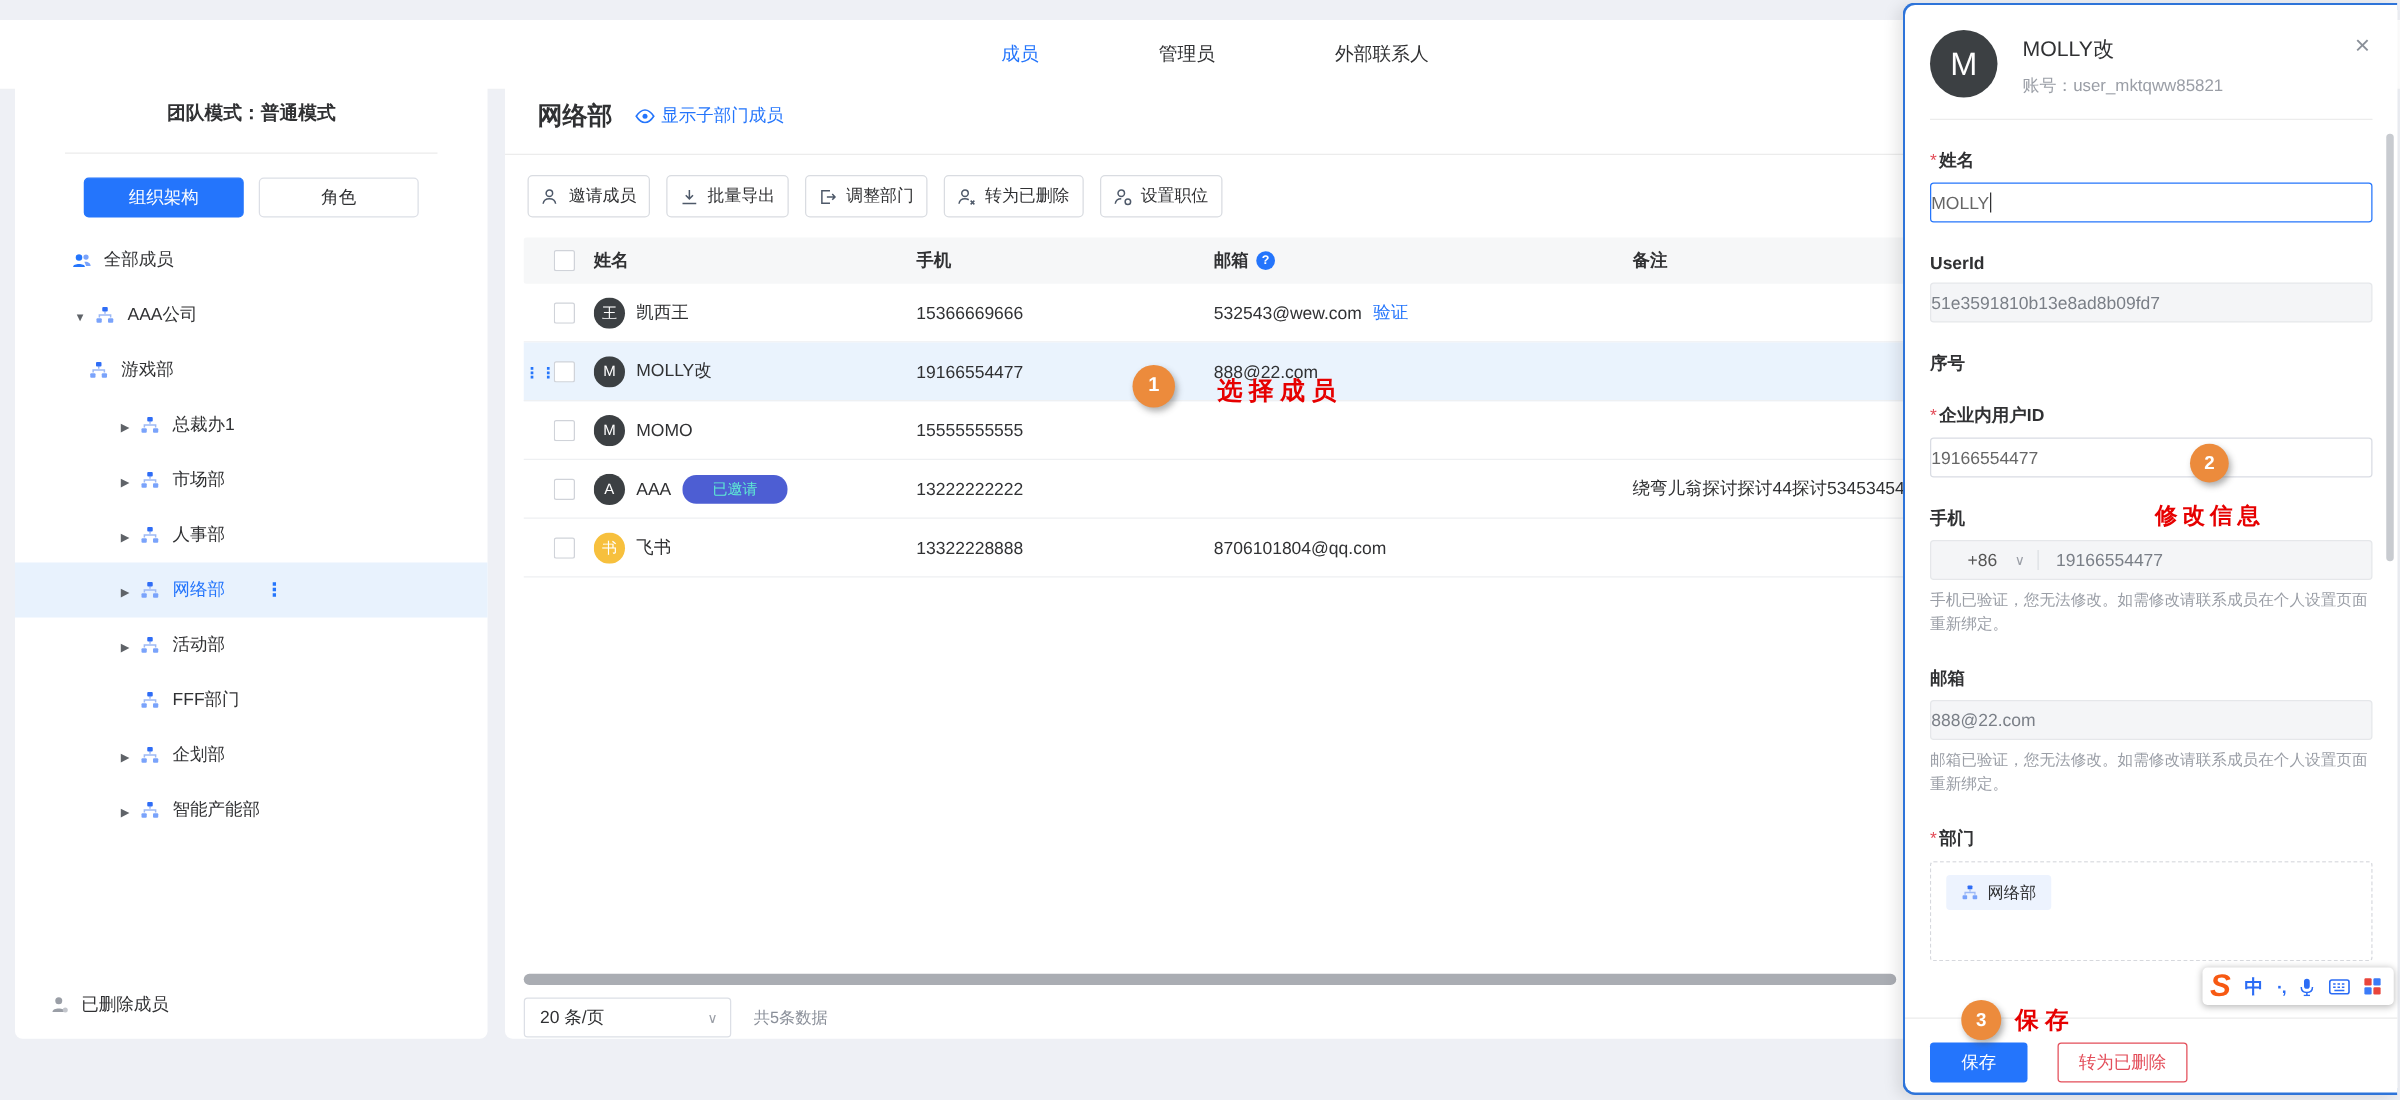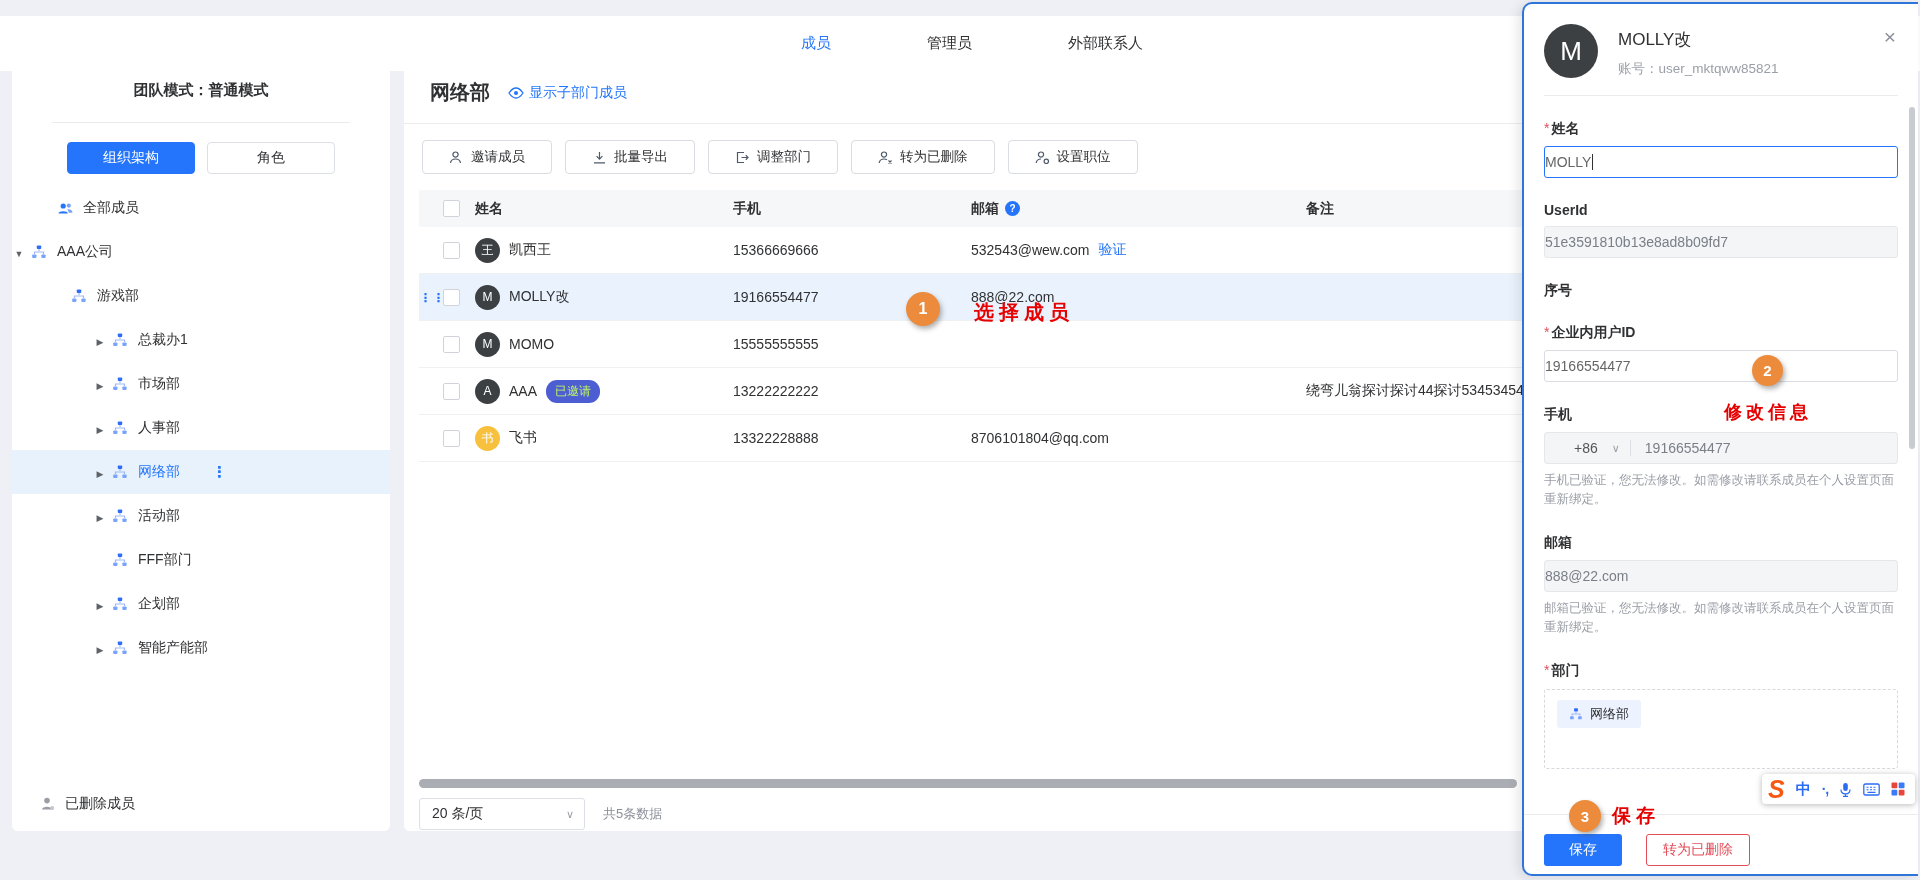--- a/index.html
+++ b/index.html
@@ -35,33 +35,33 @@
   .t-label{font-size:14px;color:#303133;}
   .t-menu{margin-left:32px;color:var(--accent);font-size:15px;font-weight:bold;letter-spacing:0;}
   .sb-bottom{position:absolute;left:28px;bottom:18px;display:flex;align-items:center;gap:9px;cursor:pointer;}
   .sb-bottom span{font-size:14px;color:#303133;}
   
   .title-row{display:flex;align-items:center;gap:10px;padding:24px 26px 0;}
   .m-title{font-size:20px;font-weight:bold;color:#303133;}
   .sub-link{display:flex;align-items:center;gap:5px;color:var(--accent);font-size:14px;cursor:pointer;margin-left:8px;}
   .m-div{margin-top:17px;border-top:1px solid #ececec;}
   .toolbar{display:flex;gap:13px;margin:16px 0 0 18px;}
-  .tbtn{display:flex;align-items:center;gap:7px;height:34px;padding:0 26px;background:#fff;border:1px solid #d9dce1;
+  .tbtn{display:flex;align-items:center;gap:7px;height:34px;padding:0 10px;background:#fff;border:1px solid #d9dce1;
     border-radius:4px;font-size:13.5px;color:#303133;cursor:pointer;font-family:inherit;}
   .table{margin:16px 15px 0;}
   .thead,.trow{display:grid;grid-template-columns:24px 32px 258px 238px 335px 1fr;align-items:center;}
   .thead{height:37px;background:#f6f7f8;font-weight:bold;border-radius:2px;}
   .trow{height:46px;border-bottom:1px solid #eef0f2;}
   .trow.selected{background:#eaf3fd;}
   .cell{font-size:14px;color:#303133;white-space:nowrap;overflow:hidden;}
   .checkbox{display:inline-block;width:15px;height:15px;border:1px solid #d0d3d9;border-radius:2px;background:#fff;vertical-align:middle;cursor:pointer;}
   .namecell{display:flex;align-items:center;gap:9px;}
   .avatar{width:25px;height:25px;border-radius:50%;color:#fff;font-size:12px;display:inline-flex;
     align-items:center;justify-content:center;flex:none;}
-  .badge{background:var(--badge);color:#bef264;font-size:12px;padding:3px 9px;border-radius:11px;}
+  .badge{background:var(--badge);color:#5eead4;font-size:12px;padding:3px 24px;border-radius:11px;}
   .emailcell{display:flex;align-items:center;gap:9px;}
   .verify{color:var(--accent);cursor:pointer;text-decoration:none;}
   .hq{display:inline-flex;width:15px;height:15px;border-radius:50%;background:var(--accent);color:#fff;
     align-items:center;justify-content:center;font-size:10px;font-weight:bold;margin-left:6px;vertical-align:-2px;}
   .head-mail{display:flex;align-items:center;}
   .drag{display:inline-flex;line-height:0;}
   .drag::before,.drag::after{content:"⋮";color:var(--accent);font-size:12px;font-weight:bold;line-height:10px;margin:0 .5px;}
   .hscroll{position:absolute;left:15px;top:724px;width:1098px;height:9px;background:#aaadb3;border-radius:5px;}
   .pager{position:absolute;left:15px;top:743px;display:flex;align-items:center;gap:18px;}
   .psel{display:flex;align-items:center;justify-content:space-between;width:142px;height:30px;border:1px solid #dcdfe6;
@@ -150,21 +150,21 @@
               <circle cx="6.2" cy="6" r="2.6" fill="#2475fc"></circle>
               <path d="M1.5 13.5c0-3 9.4-3 9.4 0z" fill="#2475fc"></path>
               <circle cx="11.8" cy="5.6" r="2.1" fill="#7aa3fb"></circle>
               <path d="M10.5 9.4c2.6-.4 5 .9 5 3.4h-3.6" fill="#7aa3fb"></path>
             </svg>
           </span>
 
           <span class="t-label">全部成员</span>
 
         </div>
-        <div class="tree-row" style="">
+        <div class="tree-row" style="padding-left: 45px;">
           <span class="caret c-down"></span>
 
           <span class="ticon">
             <svg width="16" height="16" viewBox="0 0 16 16">
               <path d="M8 5v2M3.5 10V8h9v2" stroke="#9db9f5" stroke-width="1.2" fill="none"></path>
               <rect x="5.8" y="1.5" width="4.4" height="3.6" rx="0.8" fill="#2f6df6"></rect>
               <rect x="1.2" y="10.5" width="4.2" height="3.6" rx="0.8" fill="#7aa3fb"></rect>
               <rect x="10.4" y="10.5" width="4.2" height="3.6" rx="0.8" fill="#7aa3fb"></rect>
             </svg>
           </span>

